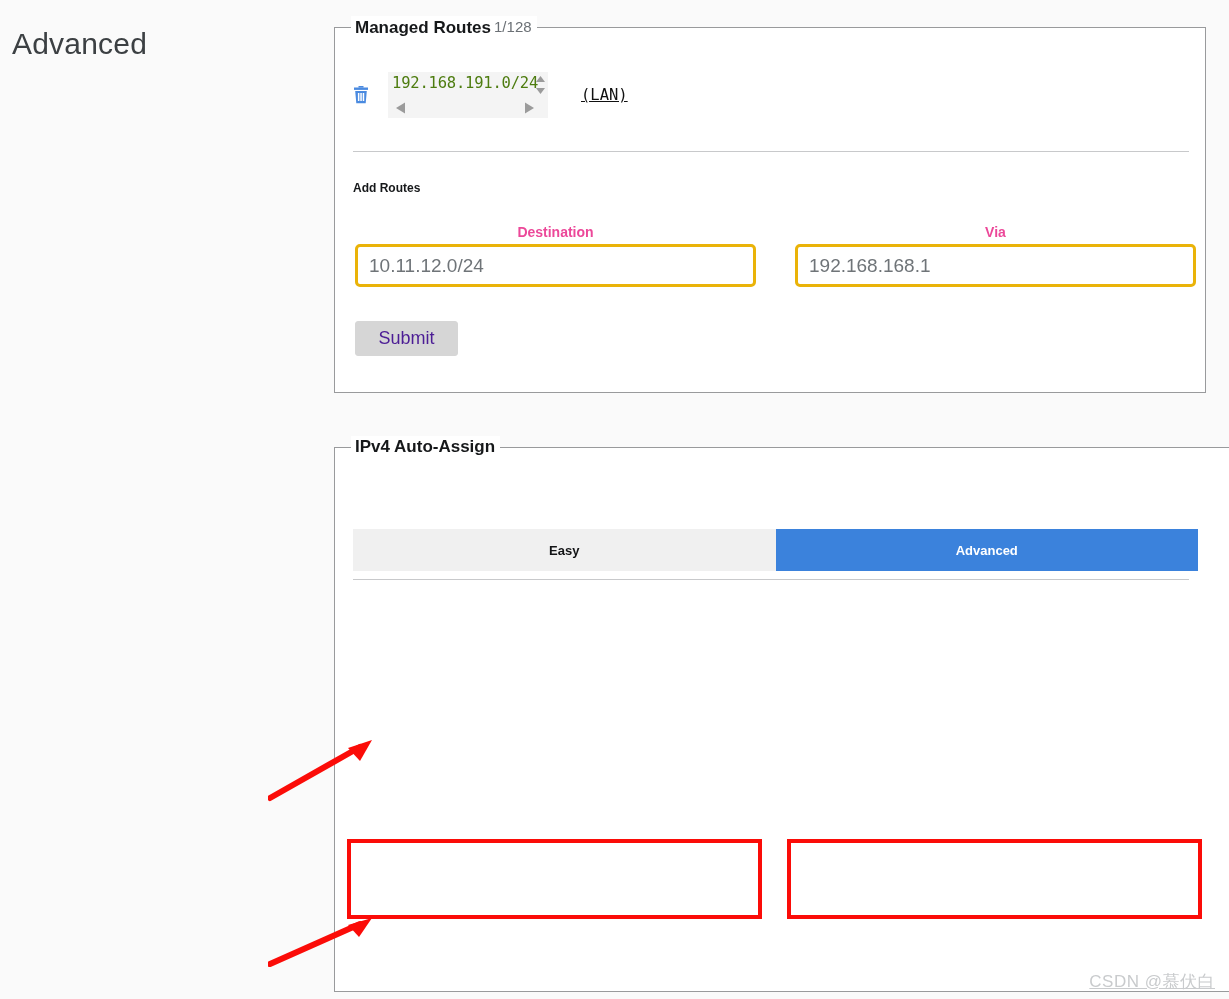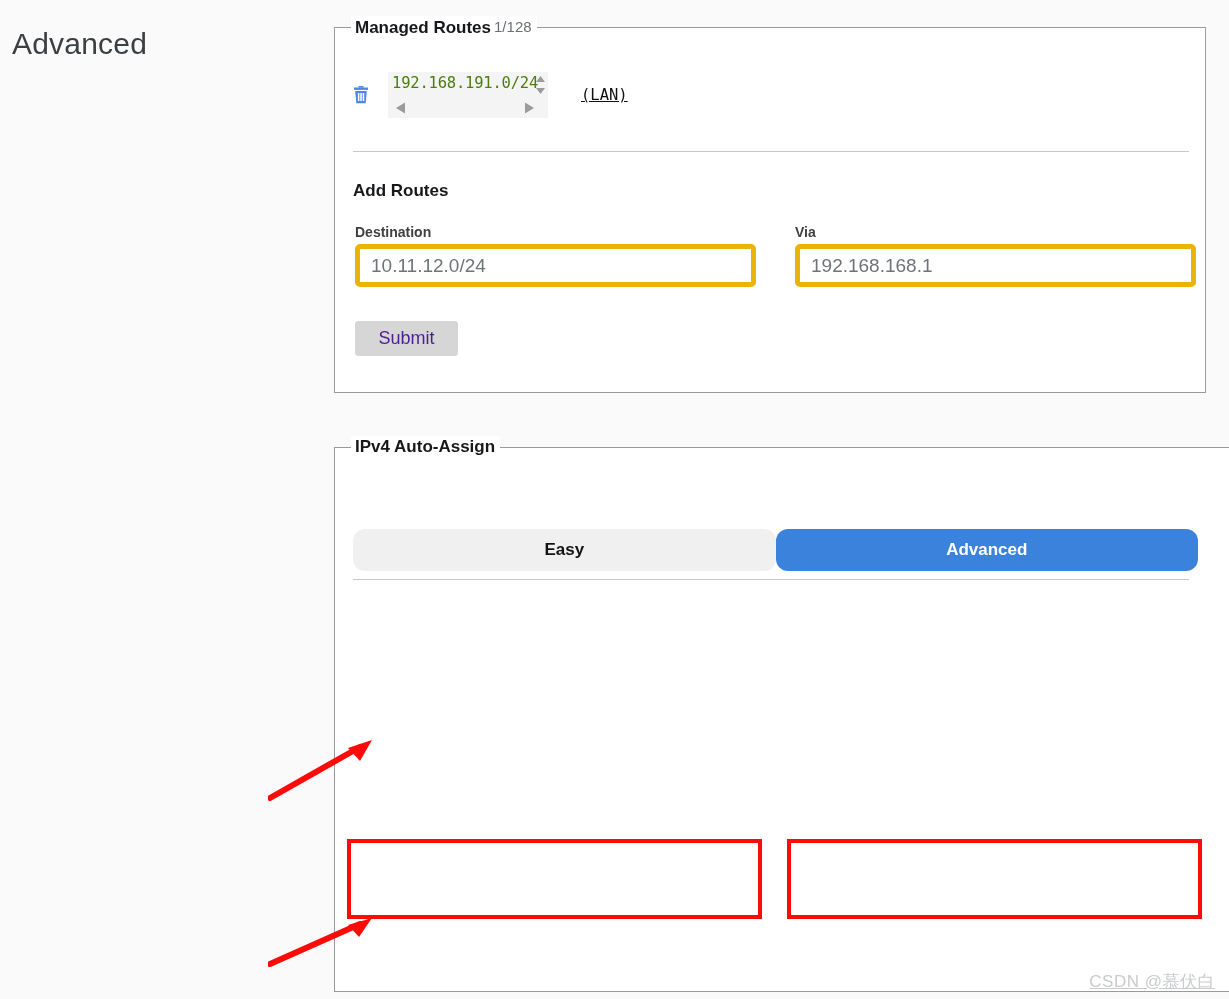--- a/index.html
+++ b/index.html
@@ -156,44 +156,45 @@
     position: absolute;
     left: 18px;
     width: 836px;
     height: 1px;
     background: #c8c9cb;
   }
   #divider-routes { top: 123px; }
 
   .section-head {
     position: absolute;
-    font-size: 17px;
+    font-size: 12px;
     font-weight: 700;
     color: #16181a;
     white-space: nowrap;
   }
   #head-add-routes { left: 18px; top: 153px; }
 
   
   .field {
     position: absolute;
   }
   .field-label {
     font-size: 14px;
     font-weight: 700;
-    color: #404040;
+    color: #ec4899;
     display: block;
     margin-bottom: 4px;
     white-space: nowrap;
+    text-align: center;
   }
   .text-input {
     box-sizing: border-box;
     width: 100%;
     height: 43px;
-    border: 5px solid #eab308;
+    border: 3px solid #eab308;
     border-radius: 5px;
     background: #ffffff;
     font-family: "Liberation Sans", sans-serif;
     font-size: 19px;
     color: #1a1a1a;
     padding: 0 11px;
     outline: none;
   }
   .text-input::placeholder {
     color: #6f7478;
@@ -265,24 +266,23 @@
     top: 81px;
     width: 845px;
     height: 42px;
     display: flex;
   }
   .tab {
     flex: 1 1 50%;
     display: flex;
     align-items: center;
     justify-content: center;
-    font-size: 17px;
+    font-size: 13px;
     font-weight: 700;
     cursor: pointer;
-    border-radius: 12px;
   }
   .tab-inactive {
     background: #f0f0f0;
     color: #131416;
   }
   .tab-active {
     background: #3b82dc;
     color: #ffffff;
   }
   #divider-tabs { top: 131px; }

